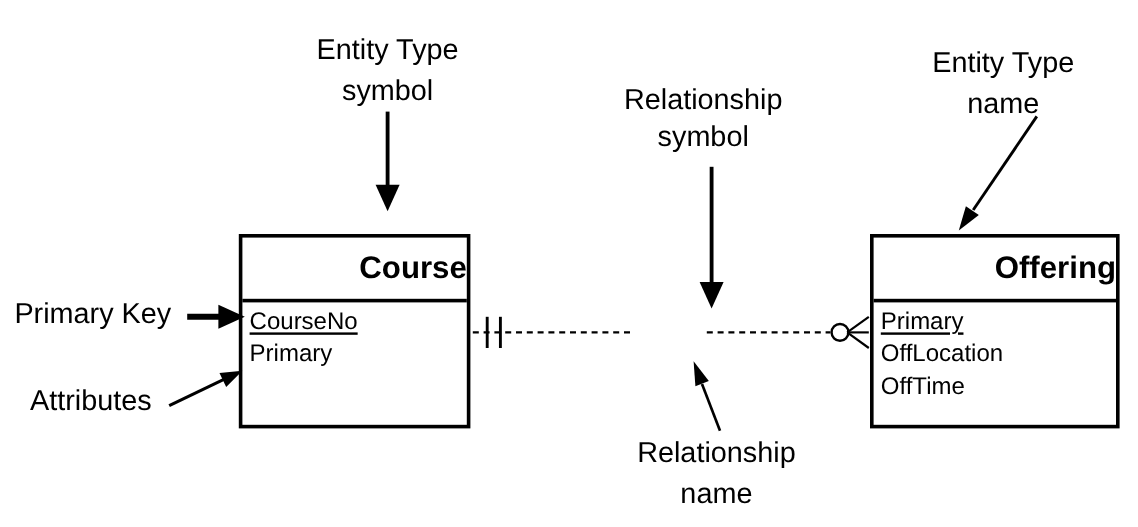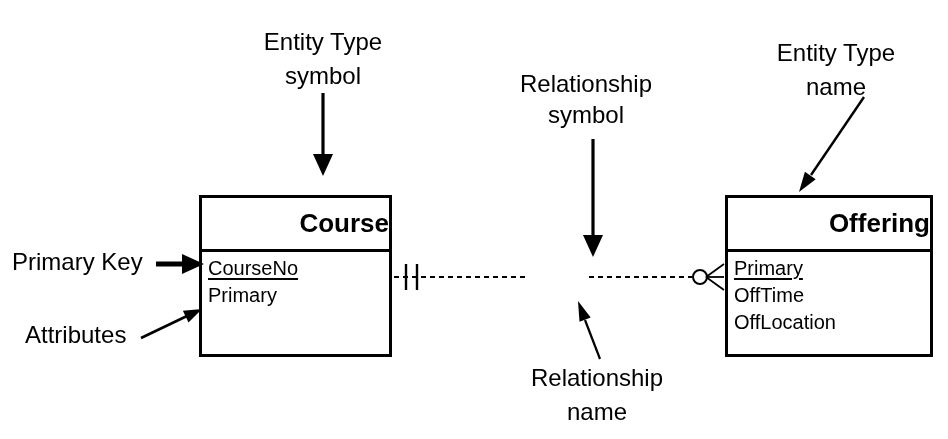--- a/index.html
+++ b/index.html
@@ -69,22 +69,22 @@
     <div class="entity-attrs">
       <div class="attr-row pk">CourseNo</div>
       <div class="attr-row">Primary</div>
     </div>
   </div>
 
   <div class="entity-box" style="left:725px; top:195px; width:208px; height:162px;">
     <div class="entity-header">Offering</div>
     <div class="entity-attrs">
       <div class="attr-row pk">Primary</div>
+      <div class="attr-row">OffLocation</div>
       <div class="attr-row">OffTime</div>
-      <div class="attr-row">OffLocation</div>
     </div>
   </div>
 
 
   <div class="note-label" style="left:213px; top:25px; width:220px;">Entity Type
 symbol</div>
 
   <div class="note-label" style="left:476px; top:68px; width:220px; line-height:31px;">Relationship
 symbol</div>
 

